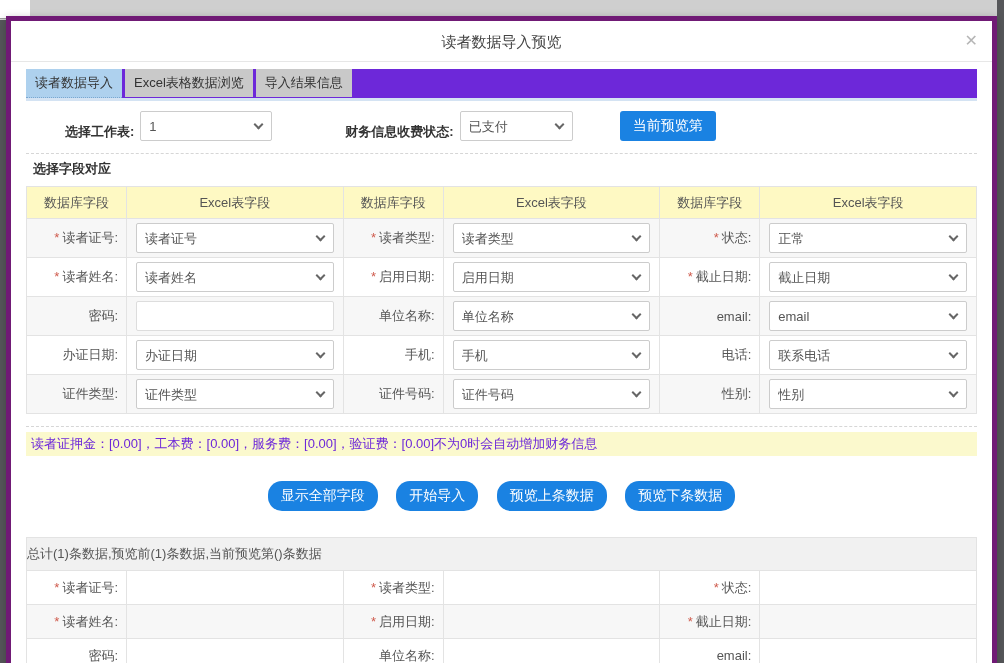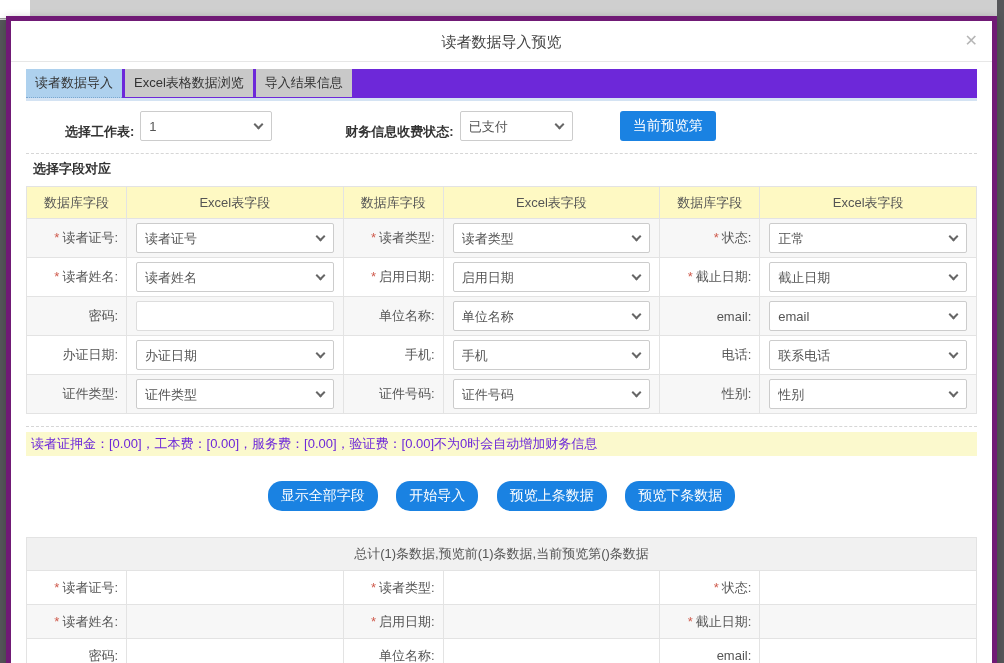--- a/index.html
+++ b/index.html
@@ -50,21 +50,21 @@
   .val-cell .sel-wrap { width:100%; display:block; }
   .txt-input { width:100%; height:30px; border:1px solid #ddd; border-radius:2px; padding:0 8px; font-size:13px; color:#555; outline:none; }
 
   
   .notice { margin-top:5px; background:#fbf9cd; color:#6d28d9; font-size:13px; padding:3px 6px 3px 5px; }
 
   
   .actions { text-align:center; padding:9px 0 10px 0; }
   .actions .btn { margin:16px 7px;border-radius:14px; }
 
-  .prev-table thead th { background:#f1f1f1; height:33px; text-align:center; }
+  .prev-table thead th { background:#f1f1f1; height:33px; text-align:left; }
   .prev-table tbody td { height:34px; }
   .prev-table tbody tr:nth-child(even) td { background:#f7f7f7; }
 </style>
 </head>
 <body>
 
 <div class="edge-left"></div>
 <div class="edge-left-top"></div>
 <div class="edge-right"></div>
 

